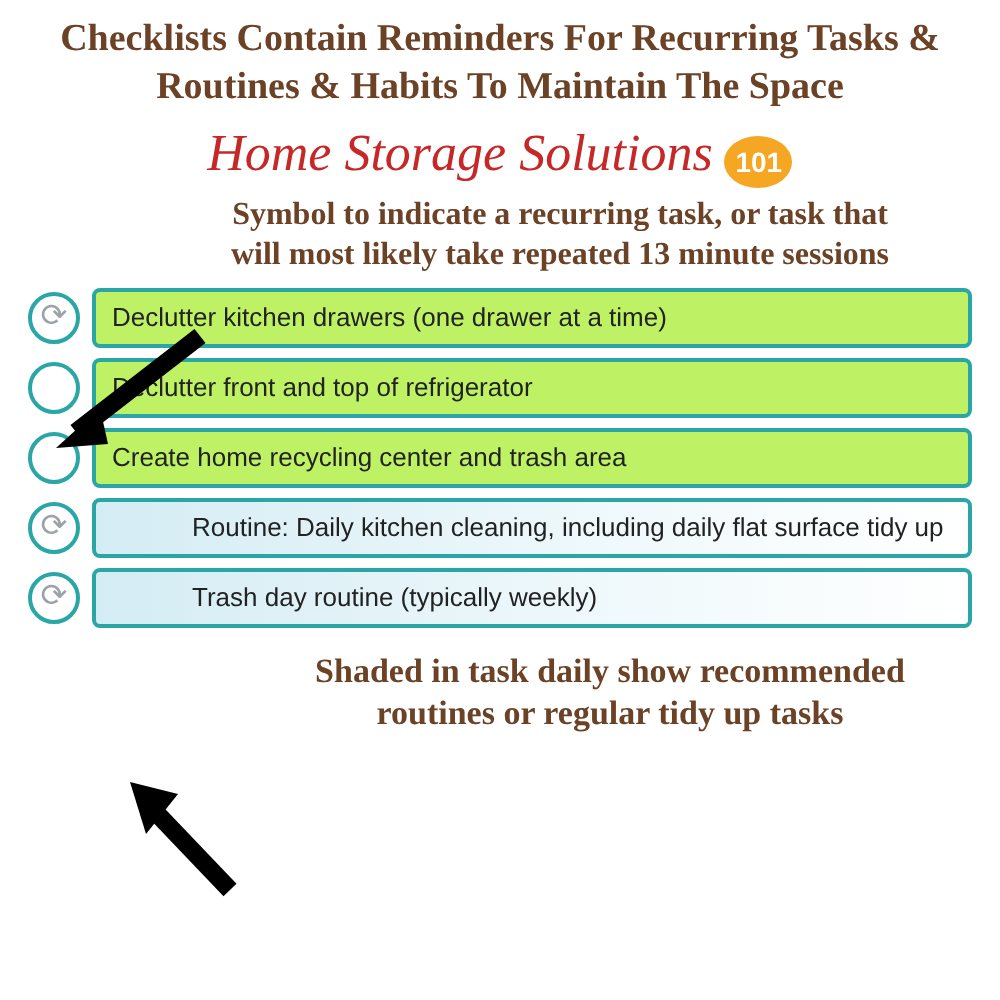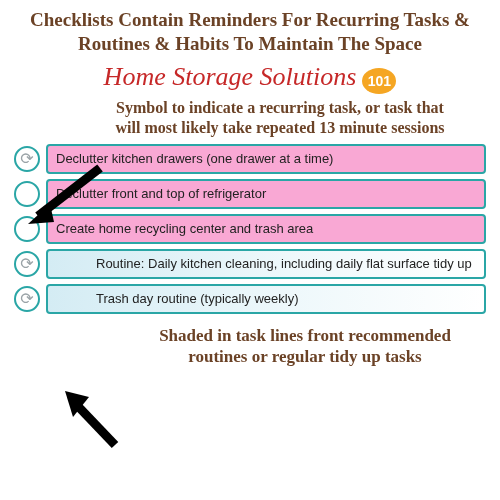--- a/index.html
+++ b/index.html
@@ -83,21 +83,21 @@
   .bar {
     flex: 1;
     border: 2px solid #2aa6a6;
     border-radius: 4px;
     display: flex;
     align-items: center;
     padding: 0 8px;
     font-family: Arial, Helvetica, sans-serif;
     font-size: 13px;
     color: #222;
-    background: #f9a8d4;
+    background: #bef264;
   }
   .bar.shaded {
     background: linear-gradient(to right, #d4ecf4 0%, #eef8fb 55%, #ffffff 100%);
     padding-left: 48px;
   }
   .callout-bottom {
     color: #6b4226;
     font-weight: bold;
     font-size: 17px;
     line-height: 1.25;
@@ -163,13 +163,13 @@
         <span>Trash day routine (typically weekly)</span>
       </div>
   </div>
 </div>
 
 <svg class="arrow" style="left:55px; top:385px;" width="80" height="70" viewBox="0 0 80 70">
   <path d="M60 60 L18 16" stroke="#000" stroke-width="9" fill="none"></path>
   <polygon points="10,6 34,12 18,32" fill="#000"></polygon>
 </svg>
 
-<div class="callout-bottom">Shaded in task lines front recommended routines or regular tidy up tasks</div>
+<div class="callout-bottom">Shaded in task daily show recommended routines or regular tidy up tasks</div>
 
 </body></html>

